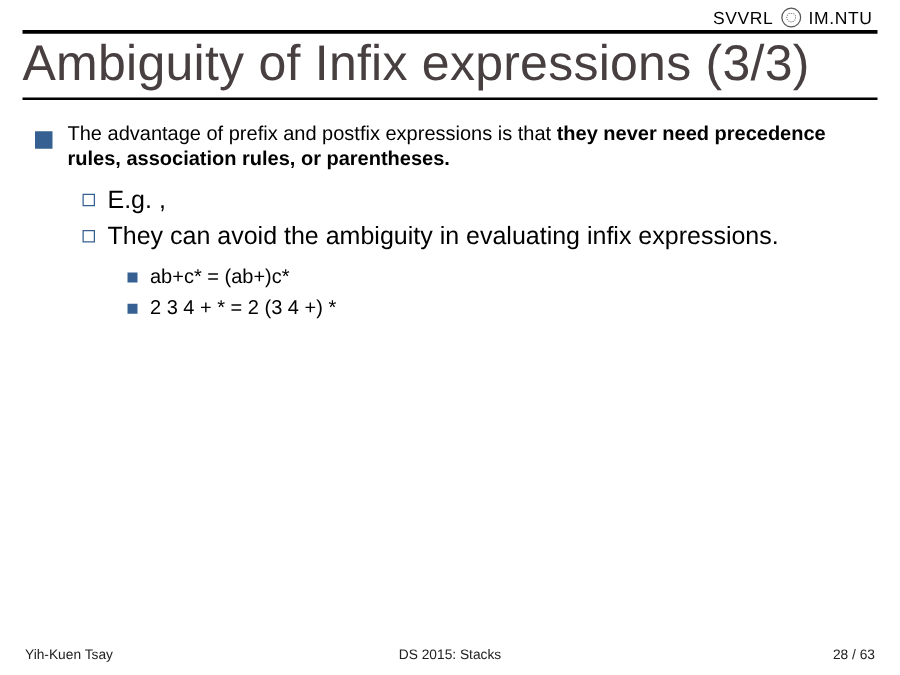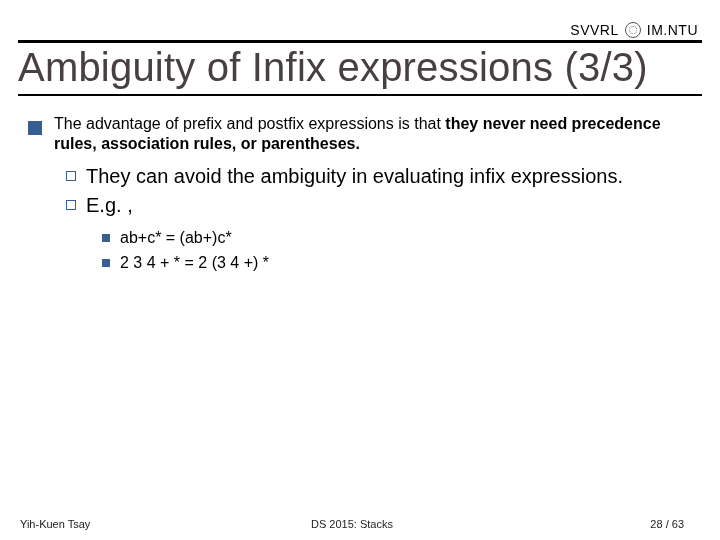--- a/index.html
+++ b/index.html
@@ -1,17 +1,17 @@
 <!DOCTYPE html>
 <html><head>
 <meta charset="utf-8">
 <style>
   * { margin: 0; padding: 0; box-sizing: border-box; }
   html, body { width: 720px; height: 540px; background: #fff; font-family: "Segoe UI", Tahoma, Verdana, sans-serif; color: #000; overflow: hidden; }
-  .slide { width: 720px; height: 540px; position: relative; padding: 16px 18px; }
+  .slide { width: 720px; height: 540px; position: relative; padding: 0 18px; }
   .header { position: relative; padding-top: 6px; }
   .brand { text-align: right; font-size: 14px; font-weight: 400; letter-spacing: 0.5px; padding-right: 4px; display: flex; align-items: center; justify-content: flex-end; gap: 6px; }
   .logo { width: 16px; height: 16px; border: 1px solid #555; border-radius: 50%; position: relative; display: inline-block; }
   .logo::before { content: ""; position: absolute; inset: 3px; border: 1px dotted #777; border-radius: 50%; }
   .rule { height: 3px; background: #000; margin-top: 2px; }
   .title { font-family: Verdana, Geneva, sans-serif; font-size: 40px; font-weight: 400; color: #484040; margin-top: 2px; letter-spacing: 0.2px; }
   .rule2 { height: 2px; background: #000; margin-top: 4px; }
 
   .body { padding: 18px 10px 0 10px; }
   .l1 { display: flex; gap: 12px; margin-bottom: 10px; }
@@ -21,21 +21,21 @@
   .l2wrap { padding-left: 38px; }
   .l2 { display: flex; gap: 10px; margin-top: 4px; }
   .l2 .bullet { flex: 0 0 10px; height: 10px; border: 1.5px solid #376092; margin-top: 7px; }
   .l2 .text { font-size: 20px; line-height: 1.25; }
 
   .l3wrap { padding-left: 74px; margin-top: 10px; }
   .l3 { display: flex; gap: 10px; margin-top: 4px; }
   .l3 .bullet { flex: 0 0 8px; height: 8px; background: #376092; margin-top: 6px; }
   .l3 .text { font-size: 16px; line-height: 1.3; }
 
-  .footer { position: absolute; left: 0; right: 16px; bottom: 10px; display: flex; justify-content: space-between; font-size: 11px; color: #222; padding: 0 20px; }
+  .footer { position: absolute; left: 0; right: 0; bottom: 10px; display: flex; justify-content: space-between; font-size: 11px; color: #222; padding: 0 20px; }
   .footer .center { position: absolute; left: 0; right: 0; text-align: center; }
   .footer .right { margin-left: auto; }
 </style>
 </head>
 <body>
 
 <div class="slide">
   <div class="header">
     <div class="brand">
       <span>SVVRL</span>
@@ -51,25 +51,25 @@
     <div class="l1">
       <div class="bullet"></div>
       <div class="text">
         The advantage of prefix and postfix expressions is that <b>they never need precedence rules, association rules, or parentheses.</b>
       </div>
     </div>
 
     <div class="l2wrap">
       <div class="l2">
         <div class="bullet"></div>
-        <div class="text">They can avoid the ambiguity in evaluating infix expressions.</div>
+        <div class="text">E.g. ,</div>
       </div>
       <div class="l2">
         <div class="bullet"></div>
-        <div class="text">E.g. ,</div>
+        <div class="text">They can avoid the ambiguity in evaluating infix expressions.</div>
       </div>
     </div>
 
     <div class="l3wrap">
       <div class="l3">
         <div class="bullet"></div>
         <div class="text">ab+c* = (ab+)c*</div>
       </div>
       <div class="l3">
         <div class="bullet"></div>

